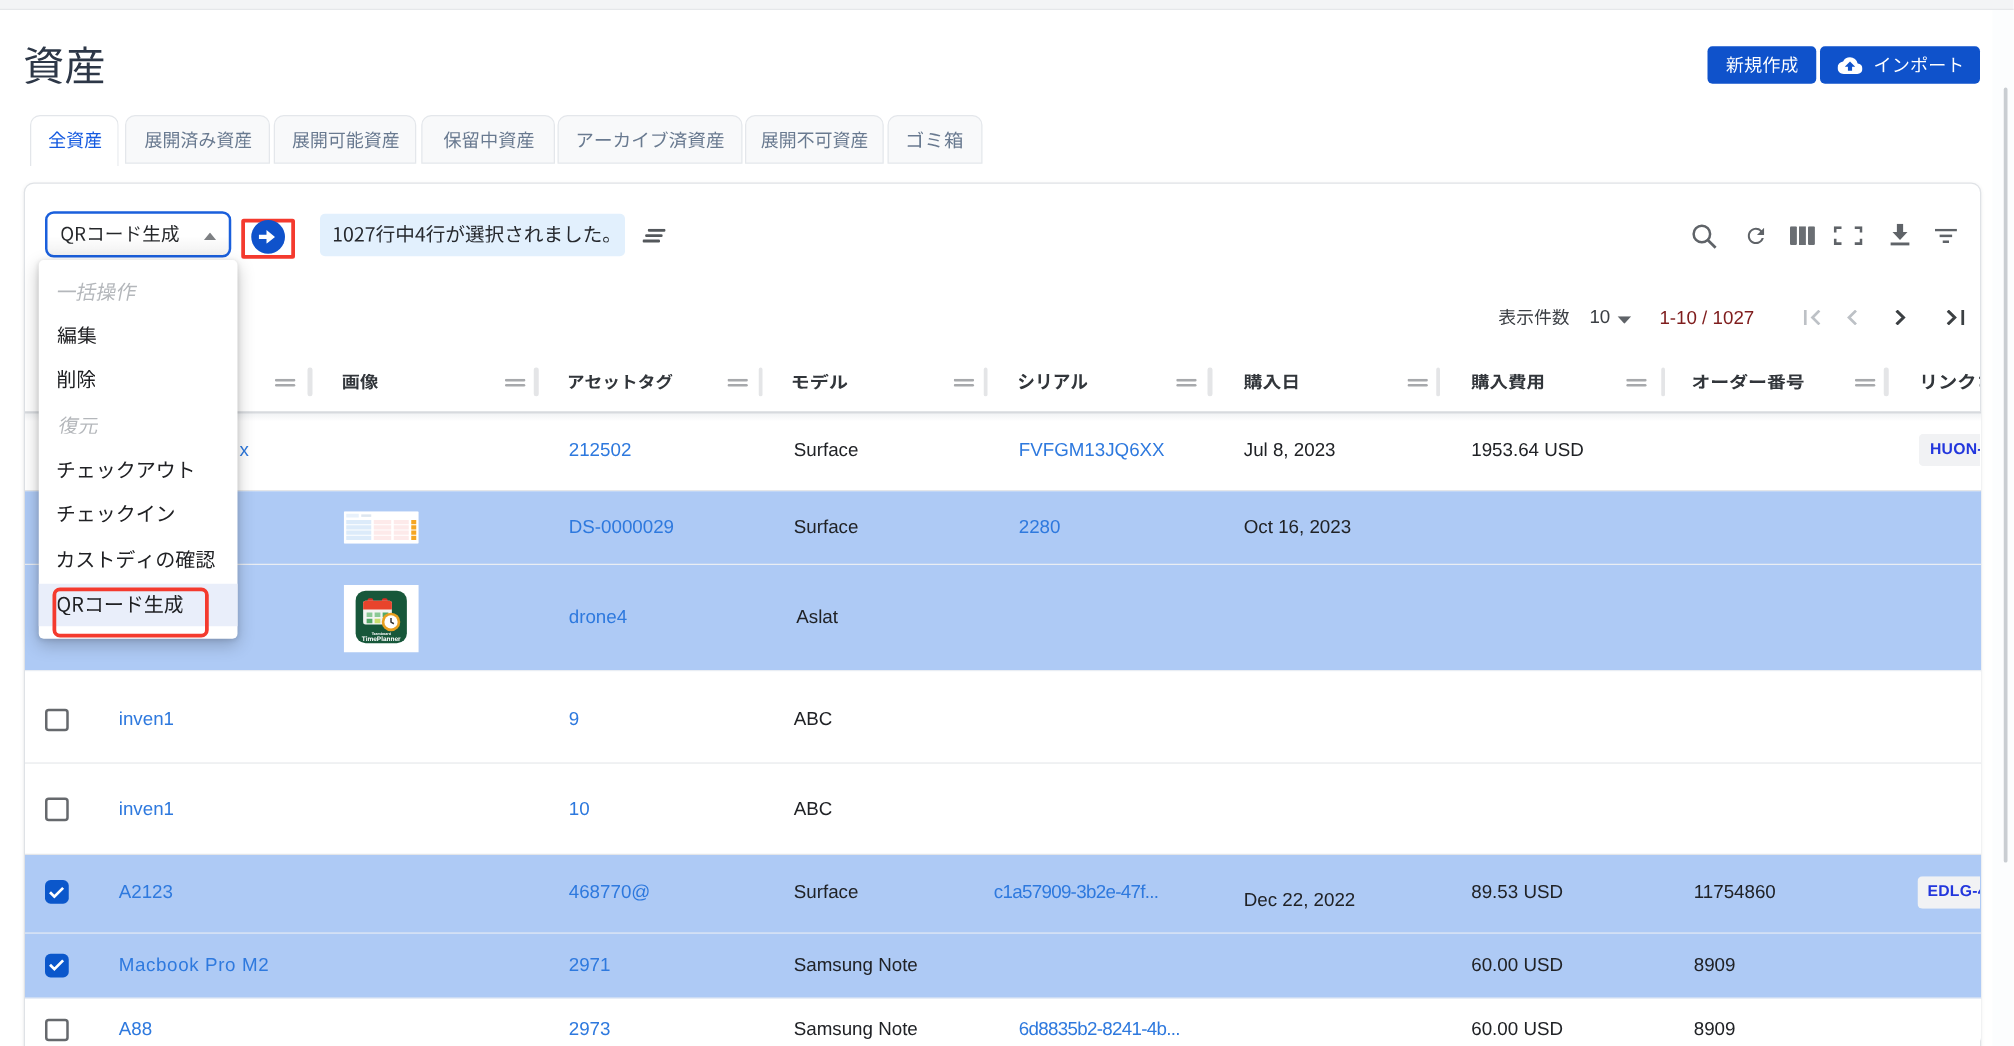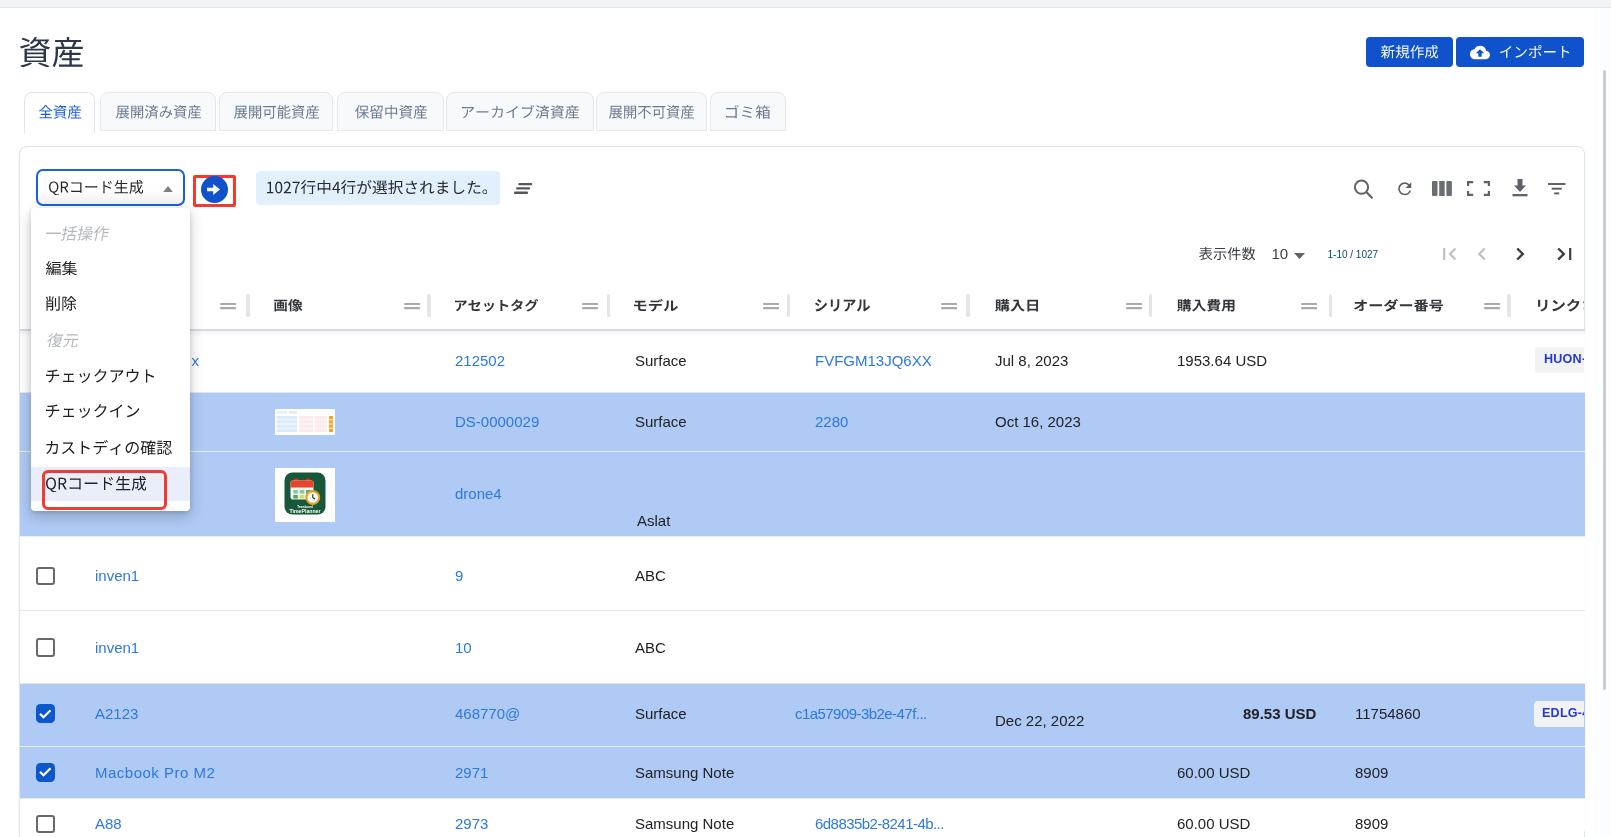--- a/index.html
+++ b/index.html
@@ -152,21 +152,21 @@
     </svg>
     <div class="j" style="left:1199.0px;top:247.2px;">
       <svg width="56.4" height="13.2" viewBox="0 0 564 132">
         <path fill="#3b3f44" d="M16 122 19 132C36 127 61 121 84 115L83 106L47 115V82C55 77 62 71 68 65C78 98 97 121 127 131C129 128 132 124 134 122C118 117 105 108 96 97C105 91 117 83 126 76L118 69C111 76 100 84 90 90C85 82 81 74 78 64H130V55H73V42H119V33H73V21H125V12H73V0H62V12H10V21H62V33H17V42H62V55H5V64H55C40 76 19 87 0 92C2 95 5 98 7 101C16 98 26 94 36 88V117ZM172 70C166 86 156 102 144 112C147 114 152 117 154 119C165 108 176 91 183 73ZM237 75C247 88 258 107 262 119L273 114C268 102 257 84 247 70ZM160 11V21H261V11ZM148 45V56H205V118C205 120 204 120 201 121C199 121 189 121 180 120C181 124 183 128 183 132C196 132 205 131 210 130C215 128 217 125 217 118V56H274V45ZM327 72V82H368V132H379V82H418V72H379V40H412V29H379V2H368V29H349C351 23 353 16 354 9L344 7C340 26 334 44 326 56C329 58 333 60 335 62C339 56 343 48 346 40H368V72ZM320 1C313 22 300 44 287 58C288 60 292 66 293 68C297 63 302 58 306 52V131H316V35C322 25 326 14 330 4ZM488 3C485 9 480 17 477 22L484 25C488 21 493 13 497 7ZM437 7C441 13 444 21 446 26L454 22C453 17 449 9 445 4ZM515 0C511 25 503 50 491 65C494 66 498 70 500 72C504 67 508 61 511 54C514 69 518 82 524 94C516 105 507 113 494 120C490 117 484 113 478 110C483 103 486 95 488 85H501V77H462L467 66L465 66H471V44C478 49 487 56 491 60L497 52C493 49 477 39 471 36V35H500V26H471V0H461V26H431V35H458C451 45 440 54 430 58C432 60 434 64 436 66C444 61 454 53 461 45V65L457 64L451 77H431V85H447C443 93 439 100 436 106L445 109L447 105C452 107 457 109 462 112C454 117 444 121 431 123C433 125 435 129 436 132C451 128 463 124 471 117C478 121 483 124 488 128L491 125C493 127 495 130 496 132C510 125 521 116 529 104C536 116 545 125 556 132C558 129 561 125 564 122C552 116 543 107 536 94C545 79 550 60 554 36H562V26H520C522 18 524 10 526 2ZM458 85H478C476 93 473 100 469 105C463 102 458 99 452 97ZM517 36H542C540 54 536 70 530 82C524 69 520 53 517 36Z"></path>
       </svg>
     </div>
     <div class="t " style="left:1271.5px;top:244.0px;font-size:15px;color:#3b3f44">10</div>
     <svg class="abs" style="left:1294px;top:252.5px" width="11" height="6" viewBox="0 0 11 6">
       <path fill="#5f6368" d="M0 0h11L5.5 6z"></path>
     </svg>
-    <div class="t " style="left:1327.5px;top:244.5px;font-size:10px;color:#0c4a6e">1-10 / 1027</div>
+    <div class="t " style="left:1327.5px;top:244.5px;font-size:15px;color:#7f1d1d">1-10 / 1027</div>
     <svg class="abs" style="left:1443px;top:248px" width="14" height="12" viewBox="0 0 14 12">
       <g fill="none" stroke="#bdc1c6" stroke-width="2.2">
         <path d="M1.2 0v12"></path>
         <path d="M12.5 0.5L7 6l5.5 5.5"></path>
       </g>
     </svg>
     <svg class="abs" style="left:1477px;top:248px" width="9" height="12" viewBox="0 0 9 12">
       <path fill="none" stroke="#bdc1c6" stroke-width="2.2" d="M7.8 0.5L2.2 6l5.6 5.5"></path>
     </svg>
     <svg class="abs" style="left:1516px;top:248px" width="9" height="12" viewBox="0 0 9 12">
@@ -307,21 +307,21 @@
         <rect x="24" y="15.4" width="14" height="3.4" fill="#fdeaea"></rect>
         <rect x="40" y="15.4" width="12" height="3.4" fill="#fdeaea"></rect>
         <rect x="54" y="15.4" width="4" height="3.4" fill="#f5a623"></rect>
 <rect x="2" y="19.6" width="20" height="3.4" fill="#dcebfa"></rect>
         <rect x="24" y="19.6" width="14" height="3.4" fill="#fdeaea"></rect>
         <rect x="40" y="19.6" width="12" height="3.4" fill="#fdeaea"></rect>
         <rect x="54" y="19.6" width="4" height="3.4" fill="#f5a623"></rect>
 </g>
     </svg>
     <div class="t lnk" style="left:455.0px;top:484.0px;">drone4</div>
-    <div class="t " style="left:637.0px;top:484.0px;margin-top:27px;">Aslat</div>
+    <div class="t " style="left:637.0px;top:484.0px;">Aslat</div>
     <svg class="abs" style="left:274.7px;top:467.8px" width="60" height="54" viewBox="0 0 60 54">
 <rect width="60" height="54" fill="#fff"></rect>
 <rect x="9.5" y="4.5" width="41" height="42" rx="8" fill="#17573a"></rect>
 <rect x="19" y="10.5" width="4.6" height="6.5" rx="1.5" fill="#d93025"></rect>
       <rect x="30.5" y="10.5" width="4.6" height="6.5" rx="1.5" fill="#d93025"></rect>
 <rect x="15.5" y="12.5" width="23" height="19" rx="2" fill="#f3f4f2"></rect>
 <path d="M15.5 14.5a2 2 0 0 1 2-2h19a2 2 0 0 1 2 2v5h-23z" fill="#e8442c"></path>
 <rect x="18.3" y="22" width="4.6" height="3.6" fill="#8bc995"></rect>
       <rect x="24.7" y="22" width="4.6" height="3.6" fill="#8bc995"></rect>
       <rect x="31.1" y="22" width="4.6" height="3.6" fill="#56a968"></rect>
@@ -343,21 +343,21 @@
     <div class="t " style="left:635.0px;top:637.5px;">ABC</div>
     <div class="abs" style="left:35.7px;top:704.4px;width:19px;height:19px;background:#0b57cb;border-radius:4.5px"></div>
     <svg class="abs" style="left:39px;top:708.9px" width="12.5" height="10" viewBox="0 0 12.5 10">
       <path fill="none" stroke="#fff" stroke-width="2.2" d="M1 4.8L4.5 8.3 11.5 1.3"></path>
     </svg>
     <div class="t lnk" style="left:95.0px;top:704.0px;">A2123</div>
     <div class="t lnk" style="left:455.0px;top:704.0px;">468770@</div>
     <div class="t " style="left:635.0px;top:704.0px;">Surface</div>
     <div class="t lnk" style="left:795px;top:704.0px;letter-spacing:-0.55px">c1a57909-3b2e-47f...</div>
     <div class="t " style="left:995.0px;top:711px;">Dec 22, 2022</div>
-    <div class="t " style="left:1243px;top:704.0px;font-weight:bold;">89.53 USD</div>
+    <div class="t " style="left:1177.0px;top:704.0px;">89.53 USD</div>
     <div class="t " style="left:1355.0px;top:704.0px;text-align:center;">11754860</div>
     <div class="abs" style="left:1534px;top:701px;width:50px;height:25.6px;overflow:hidden">
       <div style="position:absolute;left:0;top:0;width:70px;height:25.6px;background:#f1f2f4;border-radius:4px"></div>
       <div style="position:absolute;left:8px;top:4.5px;font-size:12.6px;font-weight:bold;letter-spacing:.2px;color:#2337dd;white-space:nowrap">EDLG-4</div>
     </div>
     <div class="abs" style="left:35.7px;top:762.8px;width:19px;height:19px;background:#0b57cb;border-radius:4.5px"></div>
     <svg class="abs" style="left:39px;top:767.3px" width="12.5" height="10" viewBox="0 0 12.5 10">
       <path fill="none" stroke="#fff" stroke-width="2.2" d="M1 4.8L4.5 8.3 11.5 1.3"></path>
     </svg>
     <div class="t lnk" style="left:95.0px;top:762.5px;letter-spacing:0.5px">Macbook Pro M2</div>

